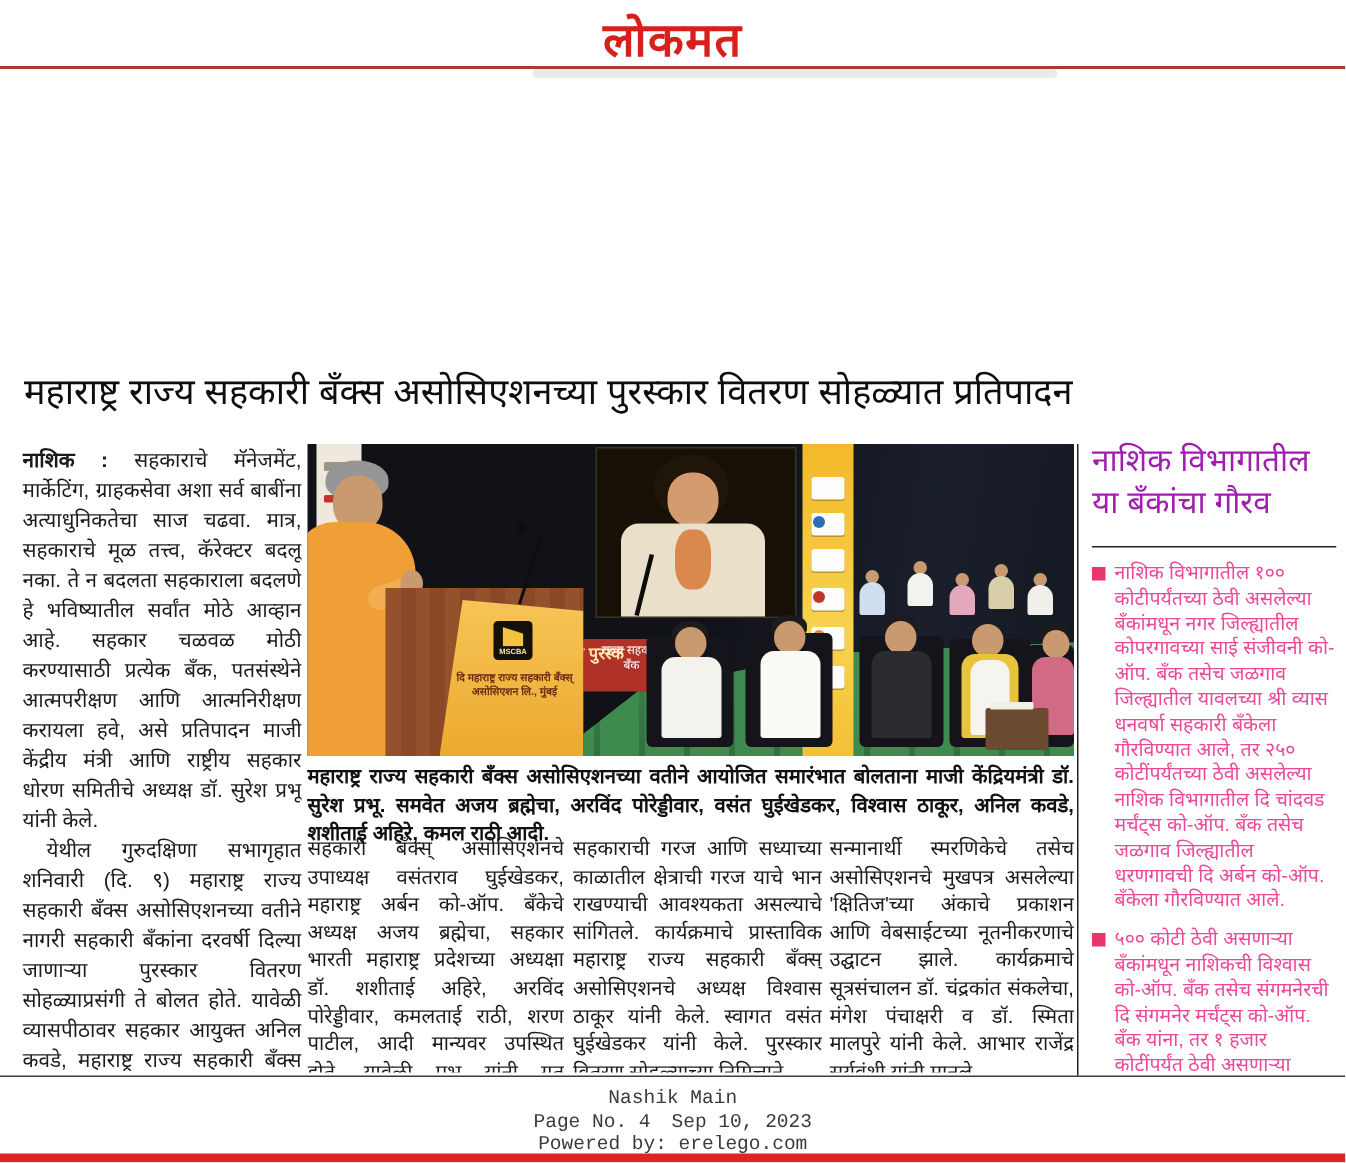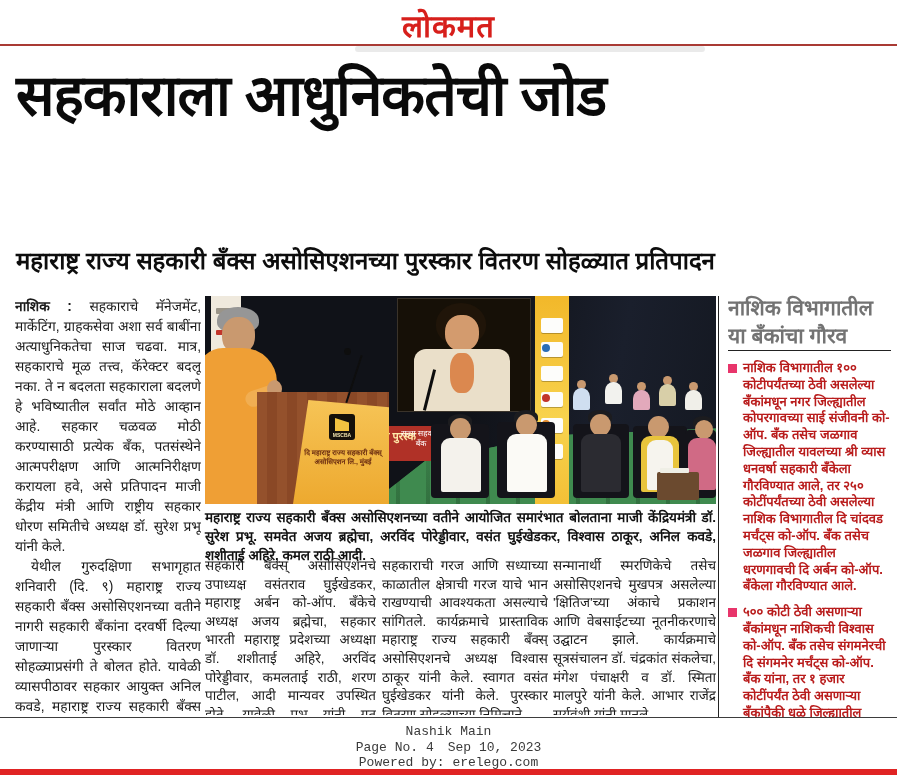--- a/index.html
+++ b/index.html
@@ -9,21 +9,21 @@
   
   .masthead{position:absolute;top:4px;left:0;right:0;text-align:center;
             font-size:31px;font-weight:bold;color:#d71f1b;letter-spacing:1px;}
   .topline{position:absolute;top:44px;left:0;width:897px;height:2px;background:#a93a34;}
   .topline-shadow{position:absolute;top:46px;left:355px;width:350px;height:6px;background:#d9d9d9;opacity:.55;border-radius:3px;}
 
   
   .headline{position:absolute;top:50px;left:16px;width:874px;
             font-size:57px;line-height:91px;font-weight:800;color:#0a0a0a;letter-spacing:-1px;}
   .subhead{position:absolute;top:243px;left:16px;width:874px;
-           font-size:24px;font-weight:bold;color:#0d0d0d;}
+           font-size:24px;font-weight:normal;color:#0d0d0d;}
 
   
   .leftcol{position:absolute;top:297px;left:15px;width:186px;height:420px;
            font-size:13.8px;line-height:20px;text-align:justify;color:#1a1a1a;overflow:hidden;}
   .byline{text-align:center;font-weight:bold;font-size:15px;margin:0 0 3px 0;}
   .leftcol p{margin:0;}
   .leftcol .p2{text-indent:16px;}
 
   
   .photo{position:absolute;top:296px;left:205px;width:511px;height:208px;overflow:hidden;
@@ -91,44 +91,44 @@
   
   .bcol{position:absolute;top:557px;height:158px;font-size:13.5px;line-height:18.6px;
         text-align:justify;color:#1a1a1a;overflow:hidden;}
   .bcol2{left:205px;width:171px;}
   .bcol3{left:382px;width:166px;}
   .bcol4{left:553px;width:163px;}
 
   
   .vrule{position:absolute;top:296px;left:718px;width:1px;height:421px;background:#222;}
   .sidebar{position:absolute;top:294px;left:728px;width:163px;height:423px;overflow:hidden;}
-  .sb-title{font-size:21px;line-height:28px;font-weight:bold;color:#737373;
-            padding-bottom:0;border-bottom:1.5px solid #222;margin-bottom:9px;}
-  .sb-item{display:flex;gap:6px;font-size:13px;line-height:16.8px;color:#b91c1c;margin-bottom:9px;font-weight:700;}
+  .sb-title{font-size:21px;line-height:28px;font-weight:normal;color:#a21caf;
+            padding-bottom:14px;border-bottom:1.5px solid #222;margin-bottom:9px;}
+  .sb-item{display:flex;gap:6px;font-size:13px;line-height:16.8px;color:#ec4899;margin-bottom:9px;font-weight:400;}
   .sb-bullet{flex:0 0 9px;width:9px;height:9px;background:#e8356b;margin-top:4px;}
 
   
   .bottomline{position:absolute;top:717px;left:0;width:897px;height:1px;background:#3d3d3d;}
   .footer{position:absolute;top:724px;left:0;right:0;text-align:center;
           font-size:13px;line-height:15.5px;color:#3a3a3a;font-family:Liberation Mono, monospace;}
   .footer .row span{margin:16px 14px 0 0;}
   .footer .row span:last-child{margin:0;}
   .redbar{position:absolute;top:769px;left:0;width:897px;height:6px;background:#e02323;}
 </style>
 </head>
 <body>
 
 <div class="page">
 
   <div class="masthead">लोकमत</div>
   <div class="topline"></div>
   <div class="topline-shadow"></div>
 
   <h1 class="headline" style="margin:0;">
-    <span>सहकाराला आधुनिकतेची जोड</span><br>
+    <br>
   </h1>
   <div class="subhead">महाराष्ट्र राज्य सहकारी बँक्स असोसिएशनच्या पुरस्कार वितरण सोहळ्यात प्रतिपादन</div>
 
   <div class="leftcol">
     <p><b>नाशिक :</b> <span>सहकाराचे मॅनेजमेंट, मार्केटिंग, ग्राहकसेवा अशा सर्व बाबींना अत्याधुनिकतेचा साज चढवा. मात्र, सहकाराचे मूळ तत्त्व, कॅरेक्टर बदलू नका. ते न बदलता सहकाराला बदलणे हे भविष्यातील सर्वांत मोठे आव्हान आहे. सहकार चळवळ मोठी करण्यासाठी प्रत्येक बँक, पतसंस्थेने आत्मपरीक्षण आणि आत्मनिरीक्षण करायला हवे, असे प्रतिपादन माजी केंद्रीय मंत्री आणि राष्ट्रीय सहकार धोरण समितीचे अध्यक्ष डॉ. सुरेश प्रभू यांनी केले.</span></p>
     <p class="p2">येथील गुरुदक्षिणा सभागृहात शनिवारी (दि. ९) महाराष्ट्र राज्य सहकारी बँक्स असोसिएशनच्या वतीने नागरी सहकारी बँकांना दरवर्षी दिल्या जाणाऱ्या पुरस्कार वितरण सोहळ्याप्रसंगी ते बोलत होते. यावेळी व्यासपीठावर सहकार आयुक्त अनिल कवडे, महाराष्ट्र राज्य सहकारी बँक्स असोसिएशनचे अध्यक्ष विश्वास ठाकूर, राज्य</p>
   </div>
 
   <div class="photo">
     <div class="banner-left">

